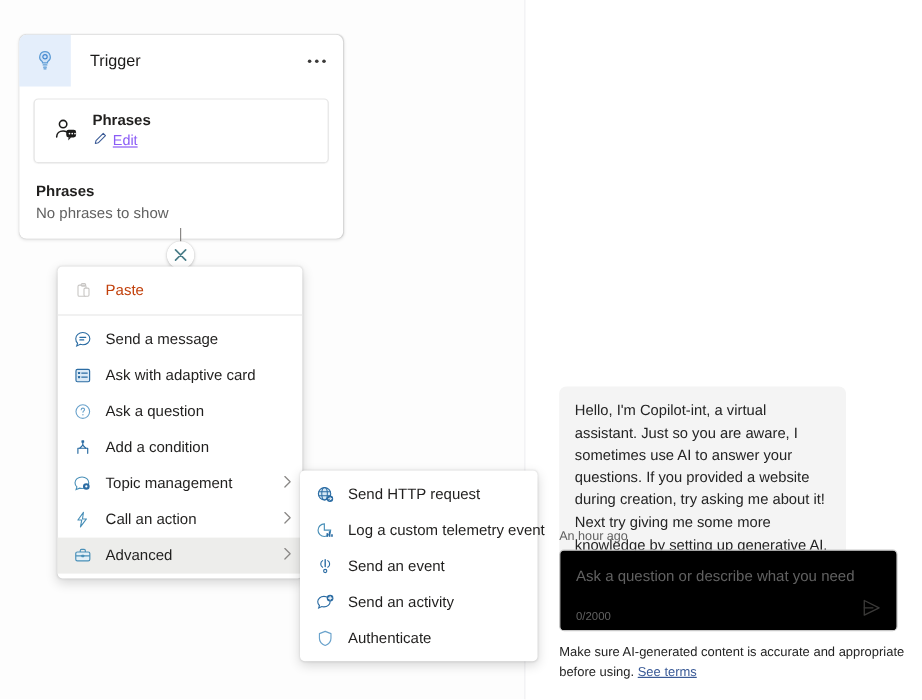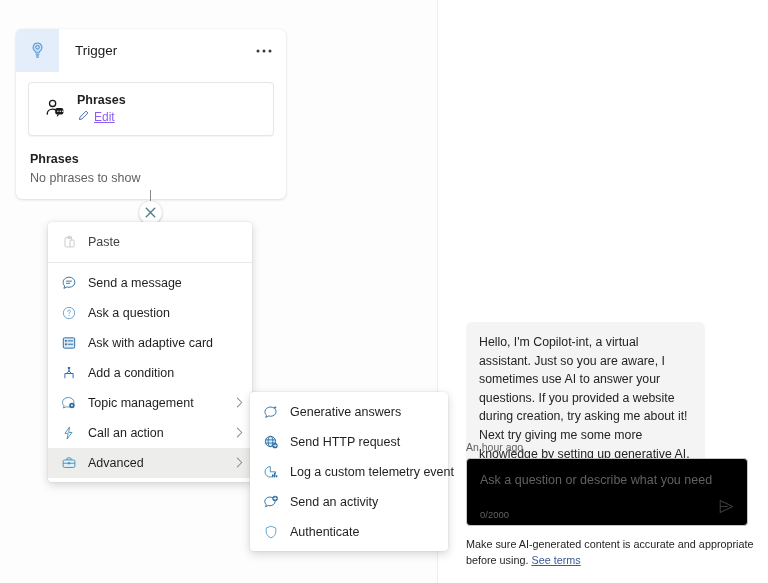--- a/index.html
+++ b/index.html
@@ -133,21 +133,21 @@
   .mi-icon {
     width: 22px; flex: 0 0 22px;
     display: flex; align-items: center; justify-content: center;
     margin-right: 8px;
   }
   .mi-label {
     font-size: 12.5px;
     color: #201f1e;
     white-space: nowrap;
   }
-  .menu-item.disabled .mi-label { color: #404040; text-align: center; }
+  .menu-item.disabled .mi-label { color: #c2410c; text-align: center; }
   .mi-chev {
     position: absolute; right: 9px; top: 50%;
     transform: translateY(-50%);
     color: #8a8886;
   }
   .menu-sep {
     height: 1px; background: #e8e8e8;
     margin: 5px 0 5px 0;
   }
 
@@ -305,38 +305,38 @@
             <path d="M9 2.4c3.7 0 6.6 2.5 6.6 5.7 0 3.2-2.9 5.7-6.6 5.7-.85 0-1.66-.13-2.4-.37L3.3 15l.8-2.7C2.9 11.2 2.4 9.8 2.4 8.1c0-3.2 2.9-5.7 6.6-5.7z" stroke="#2b6ca3" stroke-width="1.05"></path>
             <path d="M6.2 6.9h5.6M6.2 9.3h3.7" stroke="#2b6ca3" stroke-width="1.05" stroke-linecap="round"></path>
           </svg>
         </span>
         <span class="mi-label">Send a message</span>
       </div>
 
       <div class="menu-item">
         <span class="mi-icon">
           <svg width="16" height="16" viewBox="0 0 18 18" fill="none">
-            <circle cx="9" cy="9" r="6.4" stroke="#6ba3cc" stroke-width="1.05"></circle>
-            <path d="M7.5 7.2c0-.9.7-1.5 1.6-1.5.9 0 1.55.6 1.55 1.4 0 1.2-1.5 1.3-1.5 2.5" stroke="#6ba3cc" stroke-width="1.05" stroke-linecap="round"></path>
-            <circle cx="9.1" cy="11.9" r=".65" fill="#6ba3cc"></circle>
-          </svg>
-        </span>
-        <span class="mi-label">Ask a question</span>
-      </div>
-
-      <div class="menu-item">
-        <span class="mi-icon">
-          <svg width="16" height="16" viewBox="0 0 18 18" fill="none">
             <rect x="2.6" y="3.2" width="12.8" height="11.6" rx="1.4" stroke="#2b6ca3" stroke-width="1.1" fill="#dbeaf6"></rect>
             <rect x="4.5" y="5.6" width="2" height="2" rx=".4" fill="#2b6ca3"></rect>
             <rect x="4.5" y="9.4" width="2" height="2" rx=".4" fill="#2b6ca3"></rect>
             <path d="M8 6.6h5.2M8 10.4h5.2" stroke="#2b6ca3" stroke-width="1.1" stroke-linecap="round"></path>
           </svg>
         </span>
         <span class="mi-label">Ask with adaptive card</span>
+      </div>
+
+      <div class="menu-item">
+        <span class="mi-icon">
+          <svg width="16" height="16" viewBox="0 0 18 18" fill="none">
+            <circle cx="9" cy="9" r="6.4" stroke="#6ba3cc" stroke-width="1.05"></circle>
+            <path d="M7.5 7.2c0-.9.7-1.5 1.6-1.5.9 0 1.55.6 1.55 1.4 0 1.2-1.5 1.3-1.5 2.5" stroke="#6ba3cc" stroke-width="1.05" stroke-linecap="round"></path>
+            <circle cx="9.1" cy="11.9" r=".65" fill="#6ba3cc"></circle>
+          </svg>
+        </span>
+        <span class="mi-label">Ask a question</span>
       </div>
 
       <div class="menu-item">
         <span class="mi-icon">
           <svg width="16" height="16" viewBox="0 0 18 18" fill="none">
             <path d="M9 3.4v3.2M4.4 14.4V9.6h9.2v4.8" stroke="#2b6ca3" stroke-width="1.1" stroke-linecap="round" stroke-linejoin="round"></path>
             <path d="M9 6.6L6.2 9.6M9 6.6l2.8 3" stroke="#2b6ca3" stroke-width="1.1" stroke-linecap="round"></path>
             <rect x="7.7" y="2.2" width="2.6" height="2.3" rx=".5" fill="#2b6ca3"></rect>
           </svg>
         </span>
@@ -387,29 +387,20 @@
         <span class="mi-chev">
           <svg width="7" height="11" viewBox="0 0 8 12">
               <path d="M1.6 1l5 5-5 5" stroke="#8a8886" stroke-width="1.2" fill="none" stroke-linecap="round" stroke-linejoin="round"></path>
             </svg>
         </span>
       </div>
     </div>
 
     <div class="menu" id="sub-menu">
 
-      <div class="menu-item">
-        <span class="mi-icon">
-          <svg width="16" height="16" viewBox="0 0 18 18" fill="none">
-            <path d="M8.6 3.4c3.4 0 6.1 2.3 6.1 5.2 0 2.9-2.7 5.2-6.1 5.2-.8 0-1.55-.12-2.25-.35L3.1 15.1l.8-2.5C2.8 11.6 2.2 10.3 2.2 8.6c0-2.9 2.8-5.2 6.4-5.2z" stroke="#2b6ca3" stroke-width="1.05"></path>
-            <path d="M13.6 2.1l.5 1.4 1.4.5-1.4.5-.5 1.4-.5-1.4-1.4-.5 1.4-.5.5-1.4z" fill="#2b6ca3"></path>
-          </svg>
-        </span>
-        <span class="mi-label">Generative answers</span>
-      </div>
 
       <div class="menu-item">
         <span class="mi-icon">
           <svg width="16" height="16" viewBox="0 0 18 18" fill="none">
             <circle cx="8.4" cy="8.4" r="5.8" stroke="#2b6ca3" stroke-width="1.05" fill="#d6e8f5"></circle>
             <ellipse cx="8.4" cy="8.4" rx="2.6" ry="5.8" stroke="#2b6ca3" stroke-width=".95"></ellipse>
             <path d="M2.8 6.6h11.2M2.8 10.2h11.2" stroke="#2b6ca3" stroke-width=".95"></path>
             <circle cx="13.5" cy="13.1" r="3" fill="#2b6ca3"></circle>
             <path d="M12.1 13.1h2.6M13.5 11.8l1.3 1.3-1.3 1.3" stroke="#fff" stroke-width=".9" stroke-linecap="round" stroke-linejoin="round" fill="none"></path>
           </svg>
@@ -422,20 +413,30 @@
           <svg width="16" height="16" viewBox="0 0 18 18" fill="none">
             <path d="M8.2 2.9a5.9 5.9 0 1 0 5.9 5.9H8.2V2.9z" stroke="#4a90b8" stroke-width="1.1" fill="none"></path>
             <rect x="10.2" y="11.6" width="1.5" height="3.4" fill="#2b6ca3"></rect>
             <rect x="12.4" y="9.8" width="1.5" height="5.2" fill="#2b6ca3"></rect>
             <rect x="14.6" y="12.6" width="1.5" height="2.4" fill="#2b6ca3"></rect>
           </svg>
         </span>
         <span class="mi-label">Log a custom telemetry event</span>
       </div>
 
+      <div class="menu-item">
+        <span class="mi-icon">
+          <svg width="16" height="16" viewBox="0 0 18 18" fill="none">
+            <path d="M9 2.8v6.4" stroke="#2b6ca3" stroke-width="1.3" stroke-linecap="round"></path>
+            <path d="M6.6 3.6a3.6 3.6 0 0 0 0 6.2M11.4 3.6a3.6 3.6 0 0 1 0 6.2" stroke="#2b6ca3" stroke-width="1.05" stroke-linecap="round"></path>
+            <circle cx="9" cy="13.3" r="1.5" stroke="#2b6ca3" stroke-width="1.05"></circle>
+          </svg>
+        </span>
+        <span class="mi-label">Send an event</span>
+      </div>
 
       <div class="menu-item">
         <span class="mi-icon">
           <svg width="16" height="16" viewBox="0 0 18 18" fill="none">
             <path d="M7.8 3.4c3.2 0 5.8 2.2 5.8 4.9s-2.6 4.9-5.8 4.9c-.7 0-1.4-.1-2-.3l-2.9 1.4.7-2.4c-1-.95-1.6-2.2-1.6-3.6 0-2.7 2.6-4.9 5.8-4.9z" stroke="#2b6ca3" stroke-width="1.05"></path>
             <circle cx="13.6" cy="5" r="3.1" fill="#2b6ca3"></circle>
             <path d="M13.6 3.5v3M12.1 5h3" stroke="#fff" stroke-width="1.05" stroke-linecap="round"></path>
           </svg>
         </span>
         <span class="mi-label">Send an activity</span>

